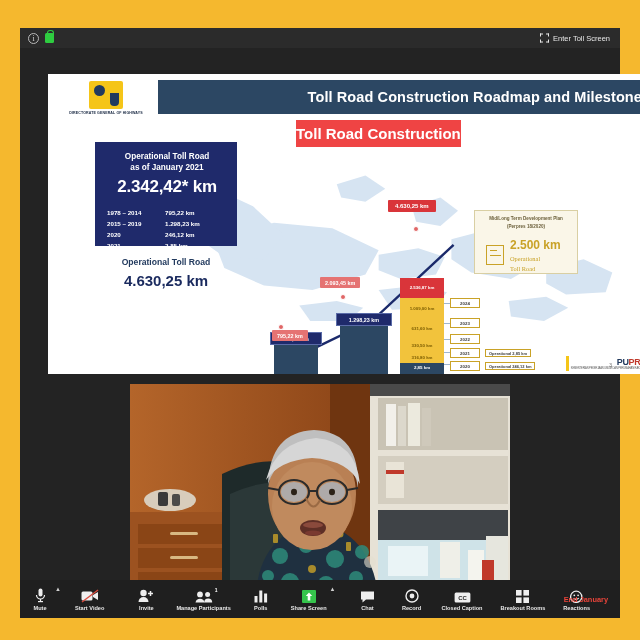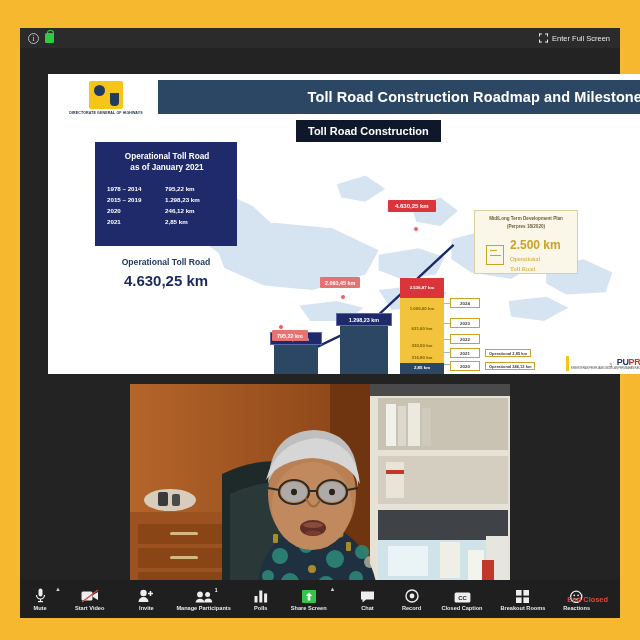--- a/index.html
+++ b/index.html
@@ -97,22 +97,22 @@
   .dgh-text {
     margin-top: 2px; color:#1a2a44; font-size:3.6px; font-weight:bold;
     text-align:center; line-height:1.25; letter-spacing:.1px;
   }
 
   .subtitle-row {
     position: absolute; left: 248px; top: 46px;
     display: flex; align-items: stretch;
   }
   .subtitle-box {
-    background: #0f172a; color: #fff; font-weight: bold; font-size: 11px;
-    padding: 5px 12px; display:flex; align-items:center;
+    background: #ef4444; color: #fff; font-weight: bold; font-size: 15px;
+    padding: 5px 0; display:flex; align-items:center;
   }
   .subtitle-rest {
     color: #2b2f7e; font-weight: bold; font-size: 9.5px;
     padding: 5px 8px; display:flex; align-items:center;
   }
 
   
   .map-layer { position:absolute; inset:0; pointer-events:none; }
 
   
@@ -244,21 +244,21 @@
         <div class="icon-info">i</div>
         <div class="icon-lock"></div>
       </div>
       <div class="fullscreen-btn">
         <span class="fs-corners">
             <i></i>
             <i></i>
             <i></i>
             <i></i>
           </span>
-        <span>Enter Full Screen</span>
+        <span>Enter Toll Screen</span>
       </div>
     </div>
 
     <div class="stage">
 
       <div class="slide">
 
         <svg class="map-layer" viewBox="0 0 548 300">
           <g fill="#D6E4F2">
             <path d="M150 150 L205 135 L258 140 L300 160 L288 182 L240 196 L196 192 L160 176 Z"></path>
@@ -283,20 +283,21 @@
           <div class="dgh-text">DIRECTORATE GENERAL OF HIGHWAYS</div>
         </div>
 
         <div class="subtitle-row">
           <div class="subtitle-box">Toll Road Construction</div>
         </div>
 
         <div class="stat-panel">
           <div class="sp-h1">Operational Toll Road</div>
           <div class="sp-h1">as of January 2021</div>
+          <div class="sp-big">2.342,42* km</div>
           <table class="sp-table">
             <tbody>
                 <tr>
               <td class="k">1978 – 2014</td>
               <td>795,22 km</td>
             </tr>
             <tr>
               <td class="k">2015 – 2019</td>
               <td>1.298,23 km</td>
             </tr>
@@ -599,16 +600,16 @@
           <svg width="13" height="13" viewBox="0 0 13 13">
               <circle cx="6.2" cy="6.8" r="5.6" fill="none" stroke="#eee" stroke-width="1.3"></circle>
               <circle cx="4.3" cy="5.3" r="0.9" fill="#eee"></circle>
               <circle cx="8.1" cy="5.3" r="0.9" fill="#eee"></circle>
               <path d="M3.6 8.2 Q6.2 10.6 8.8 8.2" fill="none" stroke="#eee" stroke-width="1.1"></path>
             </svg>
         </span>
         <span class="tb-label">Reactions</span>
       </div>
 
-      <div class="end-meeting">End Closed</div>
+      <div class="end-meeting">End January</div>
     </div>
   </div>
 </div>
 
 </body></html>

